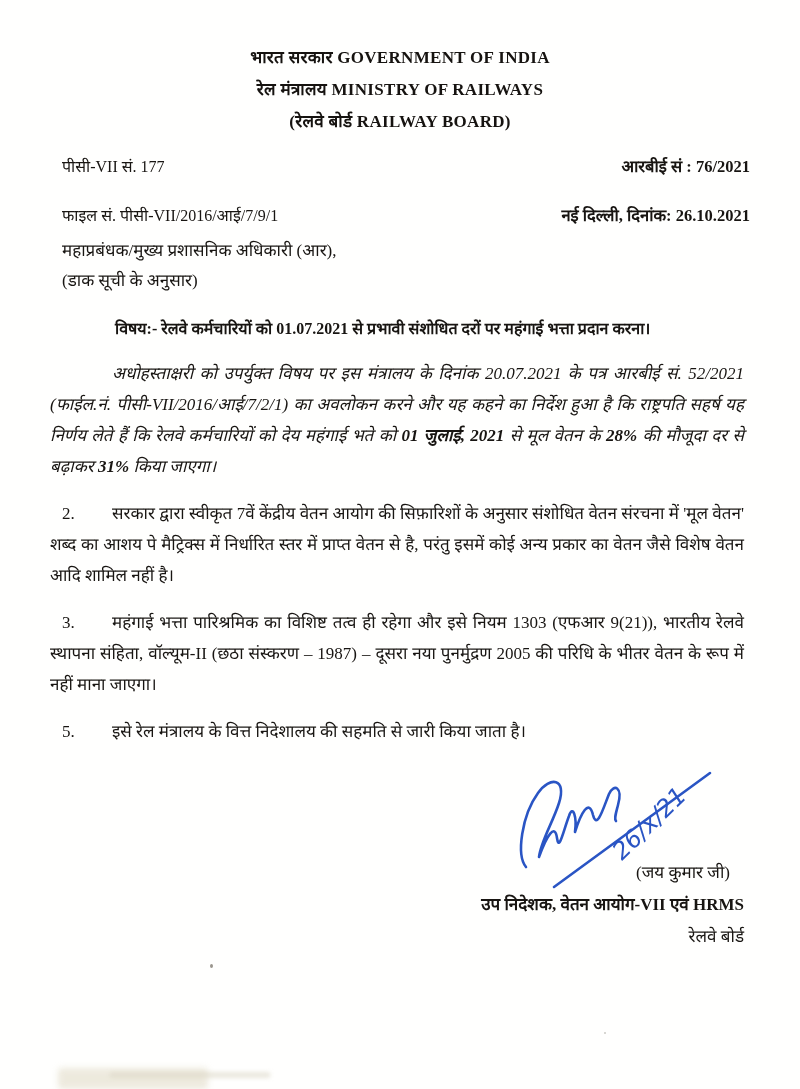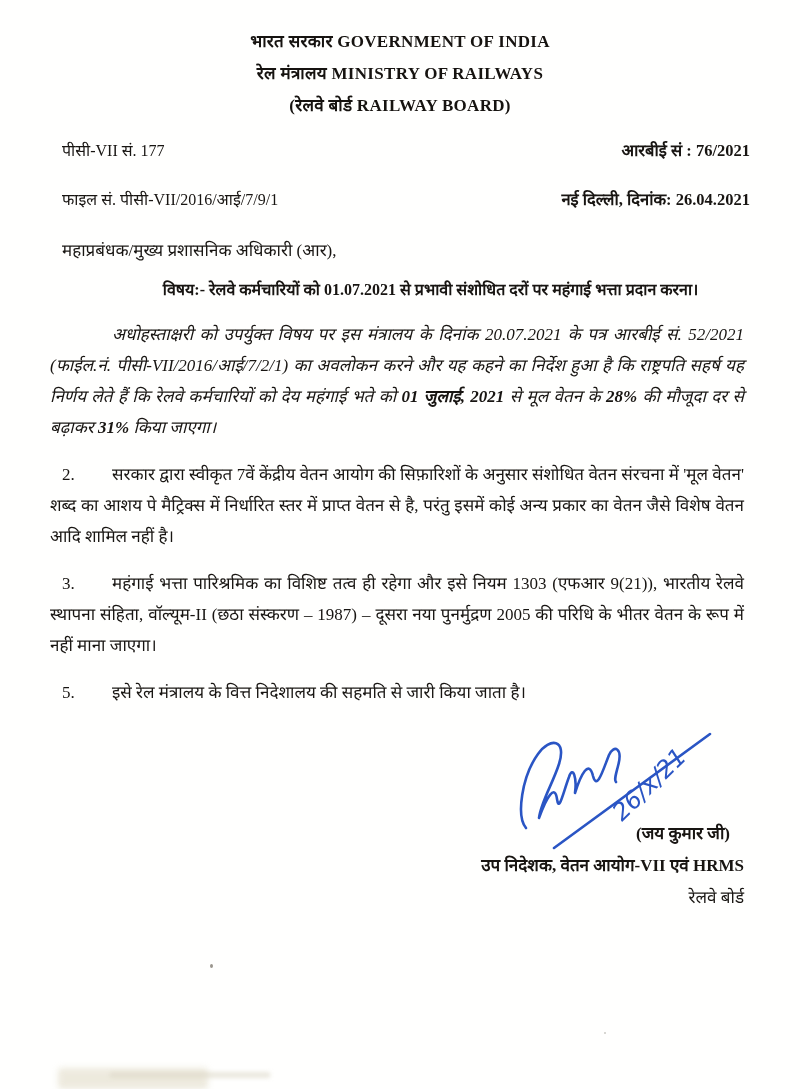--- a/index.html
+++ b/index.html
@@ -5,53 +5,53 @@
   html,body{margin:0;padding:0;background:#ffffff;}
   .page{
     position:relative;
     width:800px;height:1089px;
     background:#fffffe;
     overflow:hidden;
     font-family:"Liberation Serif","DejaVu Serif",serif;
     color:#181512;
   }
   
-  .letterhead{padding-top:26px;text-align:center;}
+  .letterhead{padding-top:14px;text-align:center;margin-top:28px;}
   .letterhead .hline{
     font-weight:bold;font-size:17px;line-height:32px;color:#161310;
     letter-spacing:.3px;
   }
   
   .refs{margin:16px 50px 0 62px;}
   .refrow{display:flex;justify-content:space-between;align-items:baseline;}
   .refrow + .refrow{margin-top:26px;}
   .ref-left{font-weight:normal;font-size:16px;}
   .ref-right{font-weight:bold;font-size:16.5px;}
   
-  .addressee{margin:26px 50px 0 62px;}
+  .addressee{margin:10px 50px 0 62px;}
   .addr-line{font-size:17px;line-height:30px;}
   
   .subject{
-    margin:11px 54px 0 115px;
-    font-weight:bold;font-size:16px;line-height:26px;text-align:center;
+    margin:20px 54px 0 115px;
+    font-weight:bold;font-size:16px;line-height:26px;
   }
   
   .bodytext{margin:10px 56px 0 50px;}
   .para{
     font-size:17px;line-height:31px;text-align:justify;
     margin:16px 0 0 0;
   }
   .para.indent{text-indent:62px;font-style:italic;}
   .pnum{display:inline-block;width:62px;text-indent:12px;}
   .b{font-weight:bold;}
   
   .sigblock{position:relative;margin:10px 56px 0 50px;height:250px;}
   .sig-svg{position:absolute;top:8px;right:18px;width:216px;height:128px;}
   .sig-texts{position:absolute;right:0;top:100px;text-align:right;width:420px;}
-  .sig-name{font-weight:bold;font-size:17px;line-height:32px;padding-right:14px;}
+  .sig-name{font-weight:normal;font-size:17px;line-height:32px;padding-right:14px;}
   .sig-desig{font-weight:bold;font-size:17px;line-height:32px;}
   .sig-org{font-weight:normal;font-size:17px;line-height:32px;}
   
   .speck{position:absolute;background:#9a968e;border-radius:50%;}
   .speck.s1{left:210px;top:964px;width:3px;height:4px;}
   .speck.s2{left:604px;top:1032px;width:2px;height:2px;opacity:.5;}
   .smudge{
     position:absolute;left:58px;top:1068px;width:150px;height:21px;
     background:#e9e5d6;filter:blur(3px);opacity:.8;border-radius:3px;
   }
@@ -71,26 +71,27 @@
     <div class="hline">(रेलवे बोर्ड RAILWAY BOARD)</div>
   </div>
 
   <div class="refs">
     <div class="refrow">
       <span class="ref-left">पीसी-VII  सं. 177</span>
       <span class="ref-right">आरबीई सं :  76/2021</span>
     </div>
     <div class="refrow">
       <span class="ref-left">फाइल सं. पीसी-VII/2016/आई/7/9/1</span>
-      <span class="ref-right">नई दिल्ली, दिनांक:  26.04.2021</span>
+      <span class="ref-right">नई दिल्ली, दिनांक:  26.10.2021</span>
     </div>
   </div>
 
   <div class="addressee">
       <div class="addr-line">महाप्रबंधक/मुख्य प्रशासनिक अधिकारी (आर),</div>
+      <div class="addr-line">(डाक सूची के अनुसार)</div>
     </div>
 
   <div class="subject">विषय:- रेलवे कर्मचारियों को 01.07.2021 से प्रभावी संशोधित दरों पर महंगाई भत्ता प्रदान करना।</div>
 
   <div class="bodytext">
       <div class="para indent"><span>अधोहस्ताक्षरी को उपर्युक्त विषय पर इस मंत्रालय के दिनांक 20.07.2021 के पत्र आरबीई सं. 52/2021 (फाईल.नं. पीसी-VII/2016/आई/7/2/1) का अवलोकन करने और यह कहने का निर्देश हुआ है कि राष्ट्रपति सहर्ष यह निर्णय लेते हैं कि रेलवे कर्मचारियों को देय महंगाई भते को </span><span class="b">01 जुलाई, 2021</span><span> से मूल वेतन के </span><span class="b">28%</span><span> की मौजूदा दर से बढ़ाकर </span><span class="b">31%</span><span> किया जाएगा।</span></div>
       <div class="para"><span class="pnum">2.</span><span>सरकार द्वारा स्वीकृत 7वें केंद्रीय वेतन आयोग की सिफ़ारिशों के अनुसार संशोधित वेतन संरचना में 'मूल वेतन' शब्द का आशय पे मैट्रिक्स में निर्धारित स्तर में प्राप्त वेतन से है, परंतु इसमें कोई अन्य प्रकार का वेतन जैसे विशेष वेतन आदि शामिल नहीं है।</span></div>
       <div class="para"><span class="pnum">3.</span><span>महंगाई भत्ता पारिश्रमिक का विशिष्ट तत्व ही रहेगा और इसे नियम 1303 (एफआर 9(21)), भारतीय रेलवे स्थापना संहिता, वॉल्यूम-II (छठा संस्करण – 1987) – दूसरा नया पुनर्मुद्रण 2005 की परिधि के भीतर वेतन के रूप में नहीं माना जाएगा।</span></div>
       <div class="para"><span class="pnum">5.</span><span>इसे रेल मंत्रालय के वित्त निदेशालय की सहमति से जारी किया जाता है।</span></div>
     </div>

